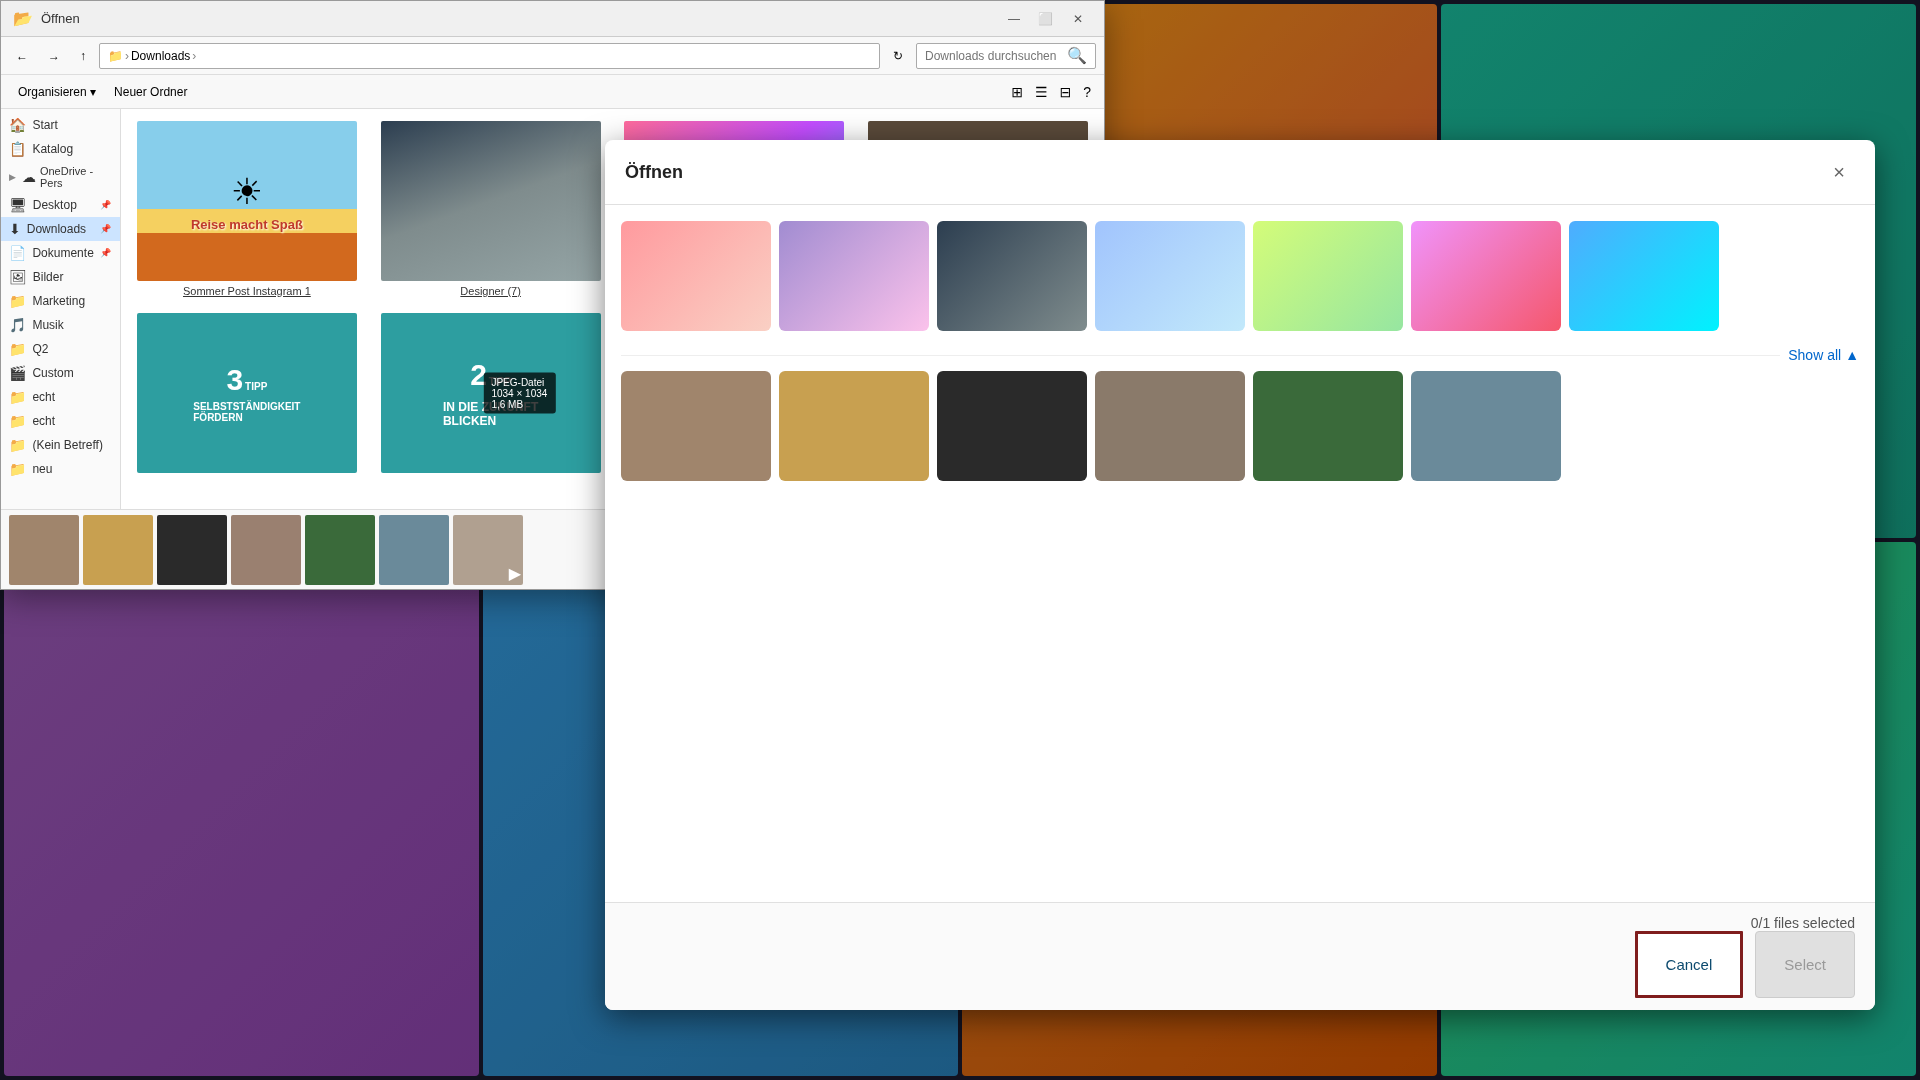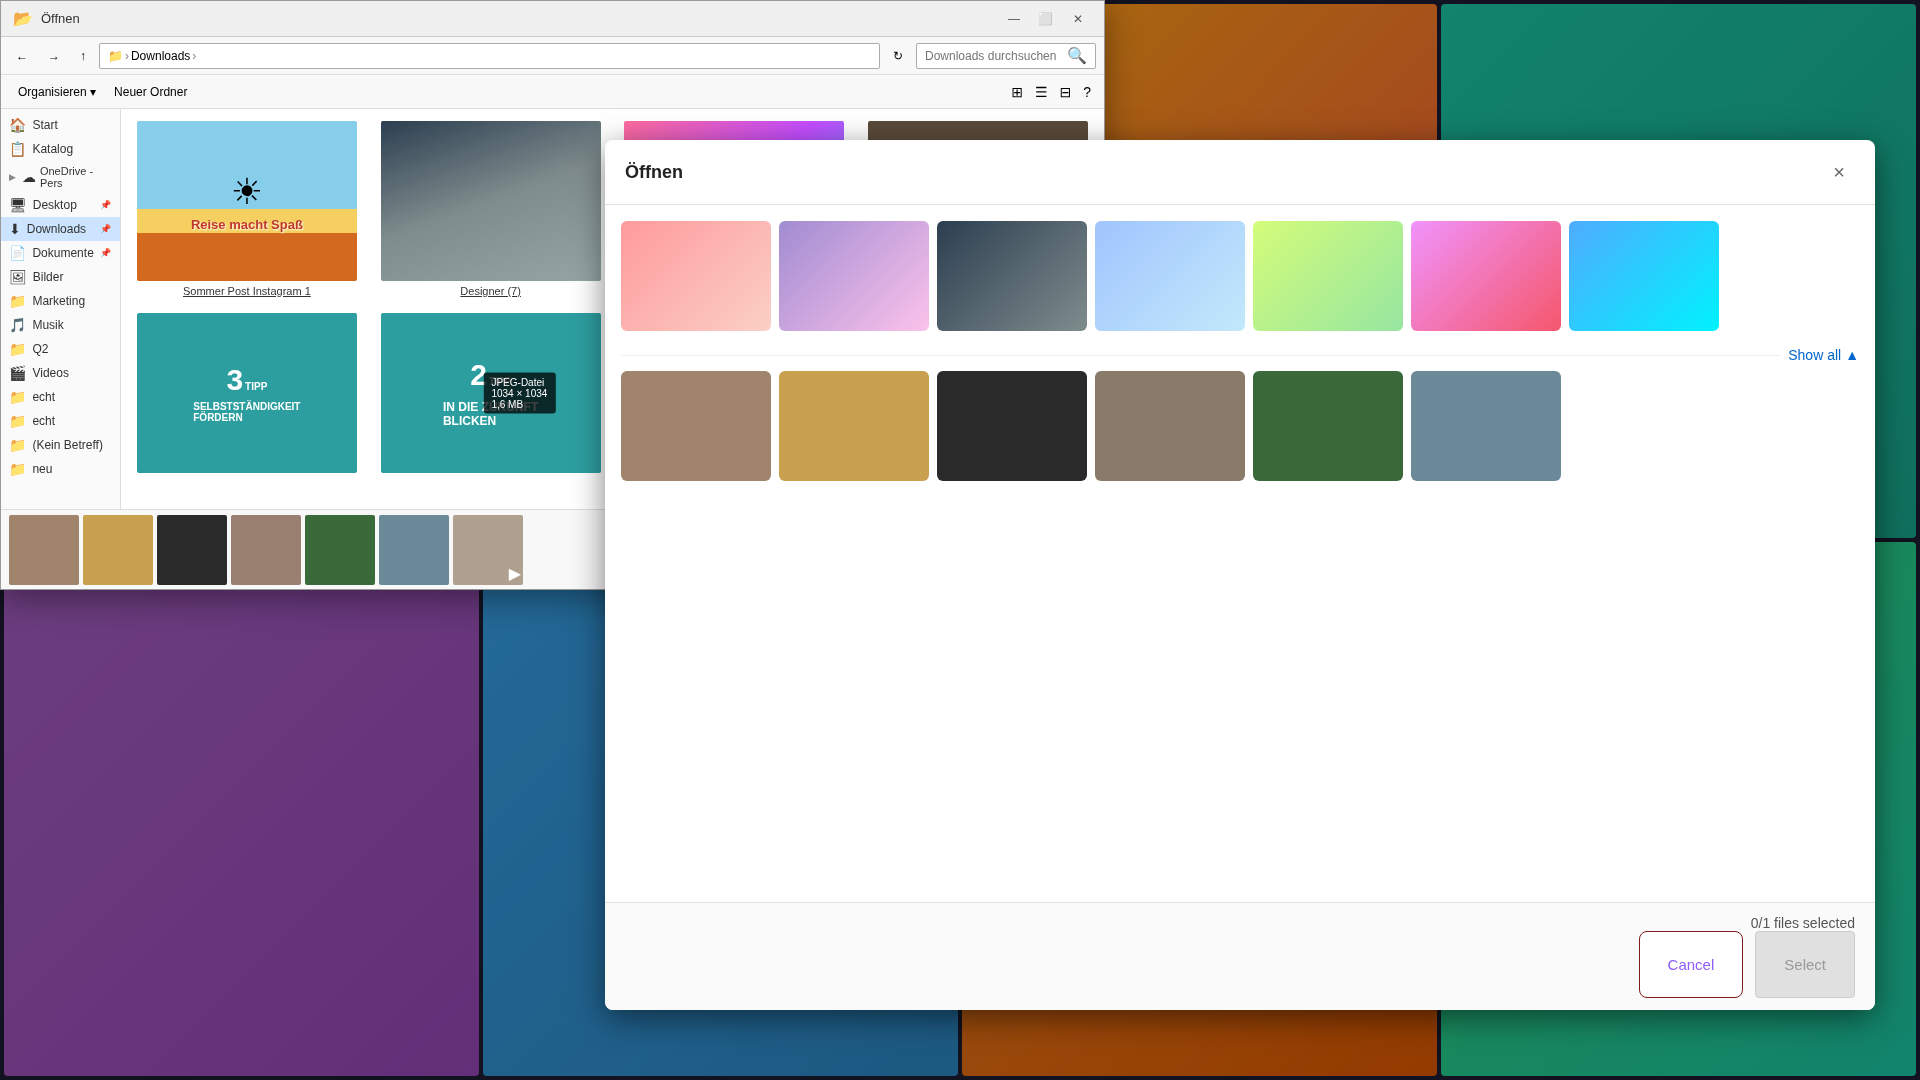--- a/index.html
+++ b/index.html
@@ -149,21 +149,21 @@
       position: absolute; right: 20px; top: 370px;
       background: transparent; border: none; color: #0066cc; font-size: 14px; cursor: pointer; display: flex; align-items: center; gap: 4px;
     }
 
     .upload-footer {
       display: flex; align-items: flex-end; justify-content: space-between;
       padding: 12px 20px; border-top: 1px solid #e0e0e0; background: #fafafa; flex-direction: column;
     }
     .files-selected { font-size: 14px; color: #555; }
     .footer-buttons { display: flex; gap: 12px; }
-    .cancel-dialog-btn { padding: 10px 28px; background: #fff; border: 1px solid #7f1d1d; border-radius: 8px; font-size: 15px; cursor: pointer; color: #8b5cf6; }
+    .cancel-dialog-btn { padding: 10px 28px; background: #fff; border: 3px solid #7f1d1d; border-radius: 1px; font-size: 15px; cursor: pointer; color: #0c4a6e; }
     .select-dialog-btn { padding: 24px 28px; background: #e0e0e0; border: 1px solid #ccc; border-radius: 4px; font-size: 15px; cursor: pointer; color: #999; }
 
     .tooltip-box { position: absolute; background: rgba(0,0,0,0.75); color: #fff; font-size: 10px; padding: 4px 8px; border-radius: 3px; top: 50%; left: 50%; transform: translate(-10%, -50%); pointer-events: none; white-space: nowrap; z-index: 50; }
   </style>
 </head>
 <body>
 
 <div class="bg-content">
   <div class="bg-thumb bg-thumb-1"></div>
   <div class="bg-thumb bg-thumb-2"></div>
@@ -263,21 +263,21 @@
       <div class="sidebar-item">
         <span class="sidebar-icon">🎵</span>
         <span>Musik</span>
       </div>
       <div class="sidebar-item">
         <span class="sidebar-icon">📁</span>
         <span>Q2</span>
       </div>
       <div class="sidebar-item">
         <span class="sidebar-icon">🎬</span>
-        <span>Videos</span>
+        <span>Custom</span>
       </div>
       <div class="sidebar-item">
         <span class="sidebar-icon">📁</span>
         <span>echt</span>
       </div>
       <div class="sidebar-item">
         <span class="sidebar-icon">📁</span>
         <span>echt</span>
       </div>
       <div class="sidebar-item">

